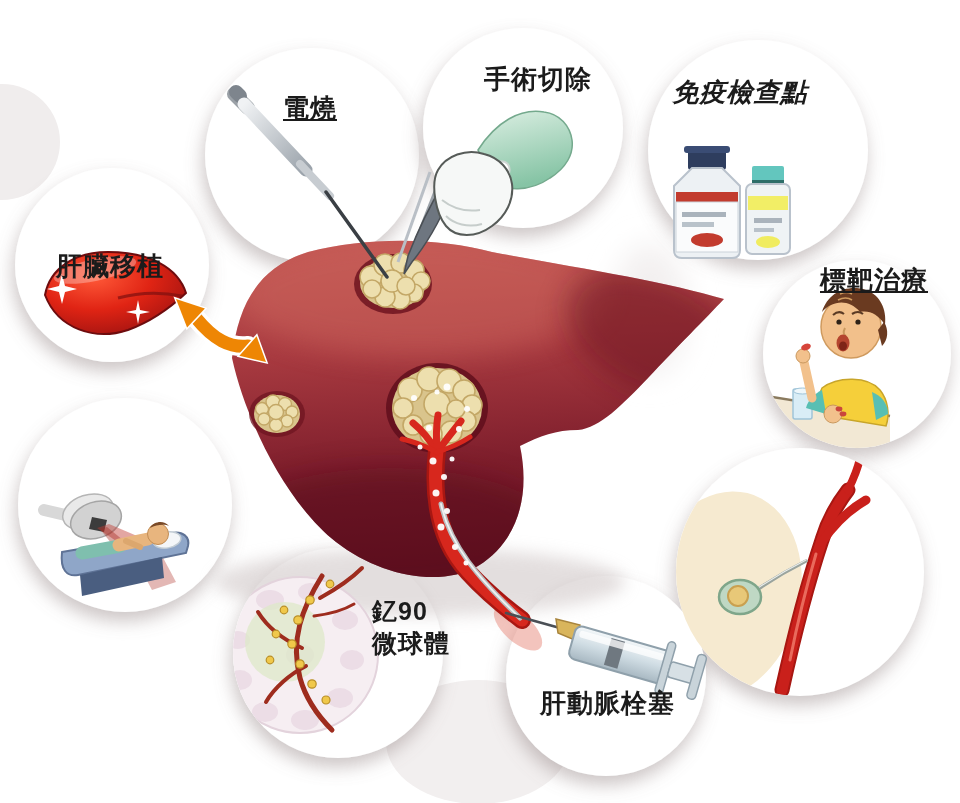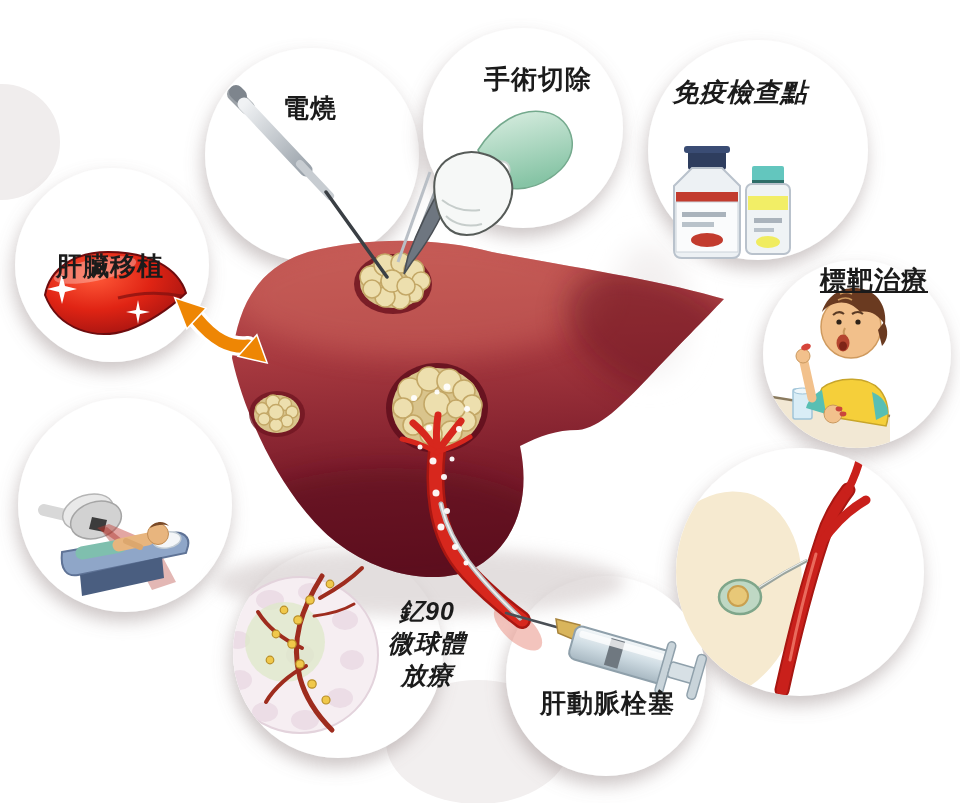--- a/index.html
+++ b/index.html
@@ -2,21 +2,21 @@
 <html><head>
 <meta charset="utf-8">
 <style>
   html,body{margin:0;padding:0;background:#fff;}
   .stage{position:relative;width:960px;height:803px;background:#ffffff;overflow:hidden;
          font-family:"Liberation Sans","DejaVu Sans",sans-serif;}
   .stage svg{position:absolute;left:0;top:0;}
   .lbl{position:absolute;font-weight:700;color:#1b1b1b;font-size:26px;line-height:31px;
        text-align:center;letter-spacing:1px;white-space:nowrap;}
   .lbl.small{font-size:25px;line-height:32px;}
-  .lbl.left{text-align:center;font-style:italic;}
+  .lbl.left{text-align:left;}
   .lbl.lh30{line-height:30px;}
 </style>
 </head>
 <body>
 
 <div class="stage">
 
 <svg width="960" height="803" viewBox="0 0 960 803">
   <defs>
     <filter id="cshadow" x="-30%" y="-30%" width="160%" height="160%">
@@ -337,34 +337,33 @@
     <path d="M196,318 C214,340 230,348 248,346" fill="none" stroke="#ffffff" stroke-width="20" stroke-linecap="round"></path>
     <path d="M196,318 C214,340 230,348 248,346" fill="none" stroke="#ee8604" stroke-width="13" stroke-linecap="round"></path>
     <polygon points="176,299 204.9,308.6 187.1,327.4" fill="#ee8604" stroke="#ffffff" stroke-width="3" paint-order="stroke"></polygon>
     <polygon points="266,362 256.6,336.2 239.4,355.8" fill="#ee8604" stroke="#ffffff" stroke-width="3" paint-order="stroke"></polygon>
   </g>
 </svg>
 
   <div class="lbl" style="left:25px;top:212px;width:170px;margin-top:39px;">
     <div>肝臟移植</div>
   </div>
-  <div class="lbl" style="left:235px;top:93px;width:150px;">
+  <div class="lbl" style="left:235px;top:93px;width:150px;text-decoration:underline;">
     <div>電燒</div>
   </div>
   <div class="lbl" style="left:448px;top:64px;width:180px;">
     <div>手術切除</div>
   </div>
   <div class="lbl" style="left:650px;top:77px;width:180px;font-style:italic;">
     <div>免疫檢查點</div>
   </div>
   <div class="lbl" style="left:784px;top:265px;width:180px;text-decoration:underline;">
     <div>標靶治療</div>
   </div>
   <div class="lbl" style="left:515px;top:676px;width:185px;margin-top:12px;">
     <div>肝動脈栓塞</div>
   </div>
   <div class="lbl small left" style="left:372px;top:595px;width:110px;">
     <div>釔90</div>
     <div>微球體</div>
-    <div>放療</div>
   </div>
 
 </div>
 
 </body></html>

